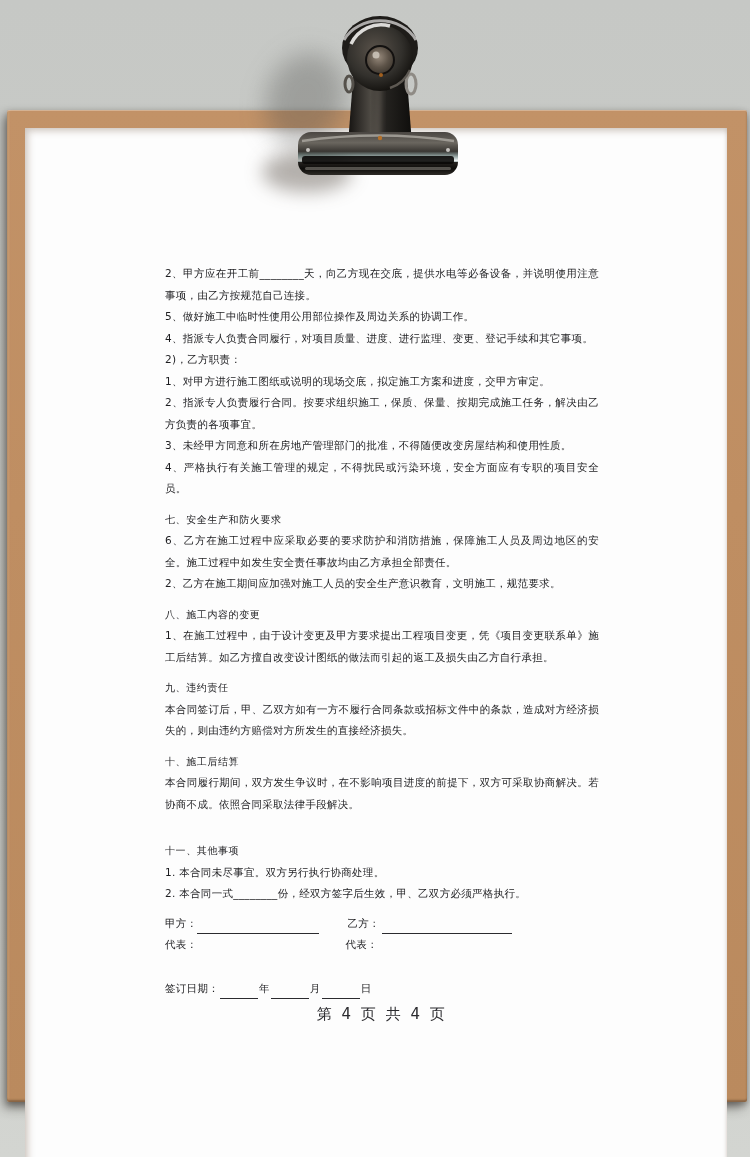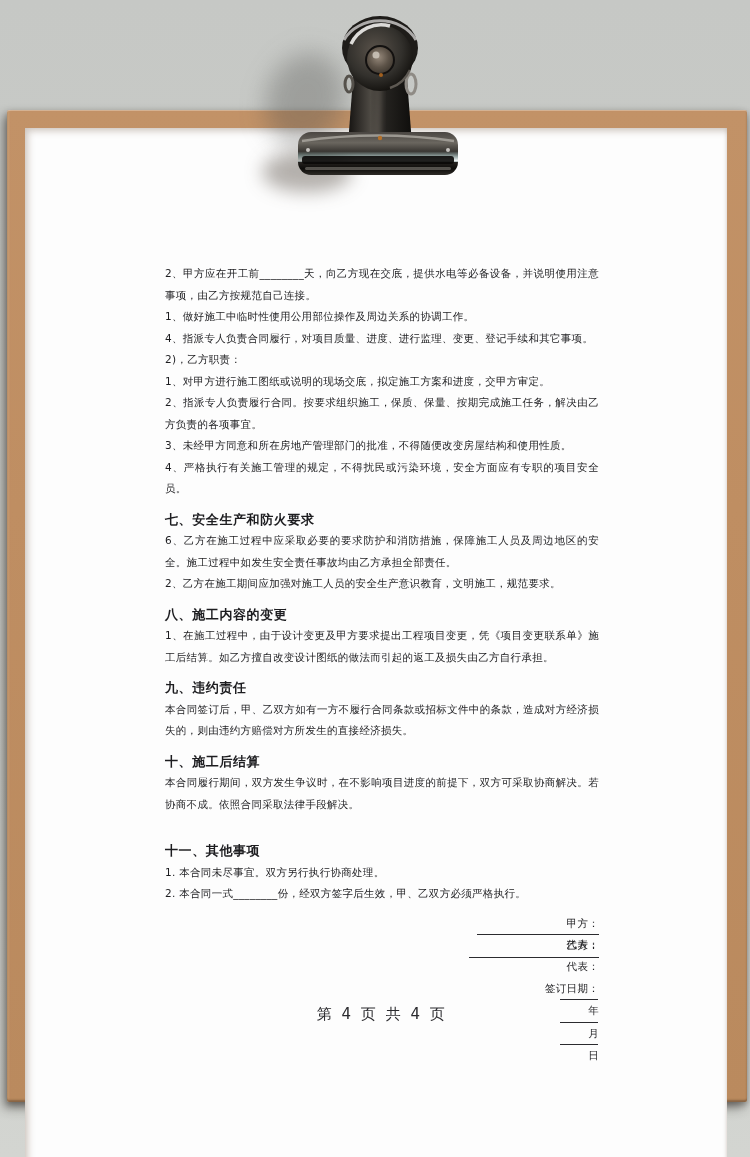--- a/index.html
+++ b/index.html
@@ -23,24 +23,24 @@
     background:#fdfdfd;
     box-shadow:inset 3px 3px 7px rgba(90,60,35,.28), inset -1px -1px 3px rgba(90,60,35,.12);
   }
   
   .doc{
     position:absolute;left:140px;top:135px;width:434px;
     color:#1d1d20;font-size:10.5px;line-height:21.5px;letter-spacing:.3px;
     text-align:justify;
   }
   .doc p{margin:0;}
-  .doc h3{margin:9px 0 0 0;font-size:13px;font-weight:bold;letter-spacing:.6px;}
+  .doc h3{margin:9px 0 0 0;font-size:10px;font-weight:normal;letter-spacing:.6px;}
   .doc h3.mt-lg{margin-top:25px;}
-  .sig-row{display:flex;align-items:flex-end;margin-top:8px;height:21.5px;white-space:nowrap;flex-direction:column;}
-  .sig-row.rep{margin-top:0;margin-left:16px;}
+  .sig-row{display:flex;align-items:flex-end;margin-top:8px;height:21.5px;white-space:nowrap;}
+  .sig-row.rep{margin-top:0;}
   .sig-row.date{margin-top:22px;}
   .sline{display:inline-block;border-bottom:1px solid #2b2b2f;height:13px;}
   .sline.a{width:122px;}
   .sline.b{width:130px;margin-left:2px;}
   .gap-b{margin-left:28px;}
   .rep-b{margin-left:148px;}
   .sline.d{width:38px;margin:0 1px;}
   .page-footer{margin-top:5px;text-align:center;font-size:15px;letter-spacing:2.5px;color:#2a2a2e;}
   
   .clip-wall-shadow{
@@ -54,21 +54,21 @@
   .clip{position:absolute;left:278px;top:4px;width:200px;height:190px;}
 </style>
 </head>
 <body>
 
 <div class="board"></div>
 
 <div class="paper">
   <div class="doc">
     <p>2、甲方应在开工前________天，向乙方现在交底，提供水电等必备设备，并说明使用注意事项，由乙方按规范自己连接。</p>
-    <p>1、做好施工中临时性使用公用部位操作及周边关系的协调工作。</p>
+    <p>5、做好施工中临时性使用公用部位操作及周边关系的协调工作。</p>
     <p>4、指派专人负责合同履行，对项目质量、进度、进行监理、变更、登记手续和其它事项。</p>
     <p>2)，乙方职责：</p>
     <p>1、对甲方进行施工图纸或说明的现场交底，拟定施工方案和进度，交甲方审定。</p>
     <p>2、指派专人负责履行合同。按要求组织施工，保质、保量、按期完成施工任务，解决由乙方负责的各项事宜。</p>
     <p>3、未经甲方同意和所在房地产管理部门的批准，不得随便改变房屋结构和使用性质。</p>
     <p>4、严格执行有关施工管理的规定，不得扰民或污染环境，安全方面应有专职的项目安全员。</p>
 
     <h3>七、安全生产和防火要求</h3>
     <p>6、乙方在施工过程中应采取必要的要求防护和消防措施，保障施工人员及周边地区的安全。施工过程中如发生安全责任事故均由乙方承担全部责任。</p>
     <p>2、乙方在施工期间应加强对施工人员的安全生产意识教育，文明施工，规范要求。</p>

